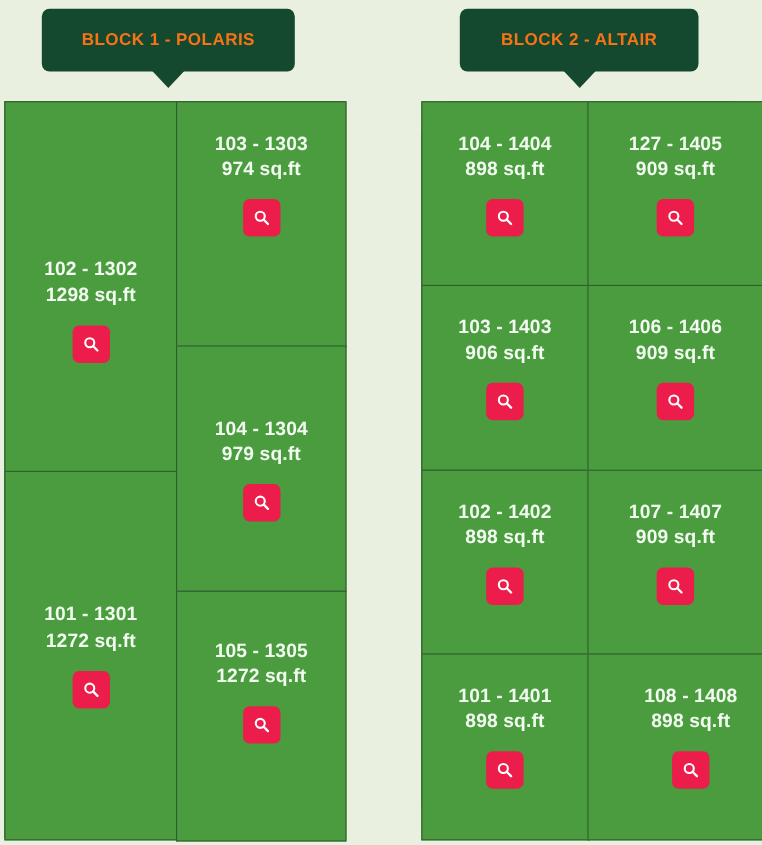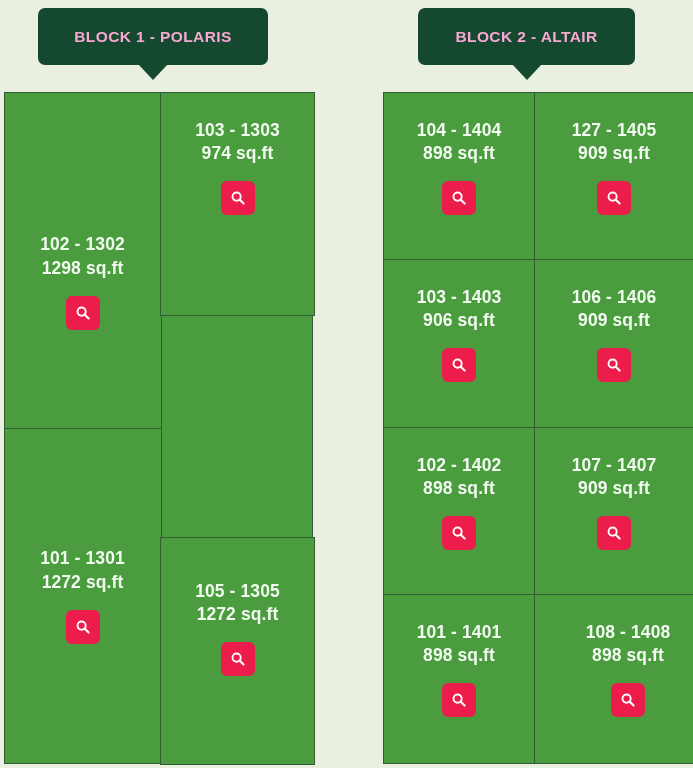--- a/index.html
+++ b/index.html
@@ -28,21 +28,21 @@
   .block-header {
     position: absolute;
     background: #14492f;
     border-radius: 7px;
     display: flex;
     align-items: center;
     justify-content: center;
     z-index: 5;
   }
   .block-header .label {
-    color: #f9a8d4;
+    color: #f97316;
     font-size: 15.5px;
     font-weight: bold;
     letter-spacing: 0.4px;
     white-space: nowrap;
     text-align: center;
   }
   .block-header .tail {
     position: absolute;
     left: 50%;
     bottom: -15px;
@@ -154,20 +154,30 @@
       <span class="unit-text unit-code">103 - 1303</span>
       <span class="unit-text unit-area">974 sq.ft</span>
       <button class="unit-action" aria-label="View unit 103 - 1303">
         <svg width="16" height="16" viewBox="0 0 16 16" aria-hidden="true">
           <circle cx="6.6" cy="6.6" r="4.1" fill="none" stroke="#ffffff" stroke-width="1.9"></circle>
           <line x1="9.8" y1="9.8" x2="13.6" y2="13.6" stroke="#ffffff" stroke-width="2.1" stroke-linecap="round"></line>
         </svg>
       </button>
     </div>
 
+    <div class="unit-cell align-center" style="left:155px; top:221px; width:155px; height:224px;">
+      <span class="unit-text unit-code">104 - 1304</span>
+      <span class="unit-text unit-area">979 sq.ft</span>
+      <button class="unit-action" aria-label="View unit 104 - 1304">
+        <svg width="16" height="16" viewBox="0 0 16 16" aria-hidden="true">
+          <circle cx="6.6" cy="6.6" r="4.1" fill="none" stroke="#ffffff" stroke-width="1.9"></circle>
+          <line x1="9.8" y1="9.8" x2="13.6" y2="13.6" stroke="#ffffff" stroke-width="2.1" stroke-linecap="round"></line>
+        </svg>
+      </button>
+    </div>
 
     <div class="unit-cell align-upper" style="left:155px; top:443.5px; width:155px; height:228px; padding-top:42px;">
       <span class="unit-text unit-code">105 - 1305</span>
       <span class="unit-text unit-area">1272 sq.ft</span>
       <button class="unit-action" aria-label="View unit 105 - 1305">
         <svg width="16" height="16" viewBox="0 0 16 16" aria-hidden="true">
           <circle cx="6.6" cy="6.6" r="4.1" fill="none" stroke="#ffffff" stroke-width="1.9"></circle>
           <line x1="9.8" y1="9.8" x2="13.6" y2="13.6" stroke="#ffffff" stroke-width="2.1" stroke-linecap="round"></line>
         </svg>
       </button>

